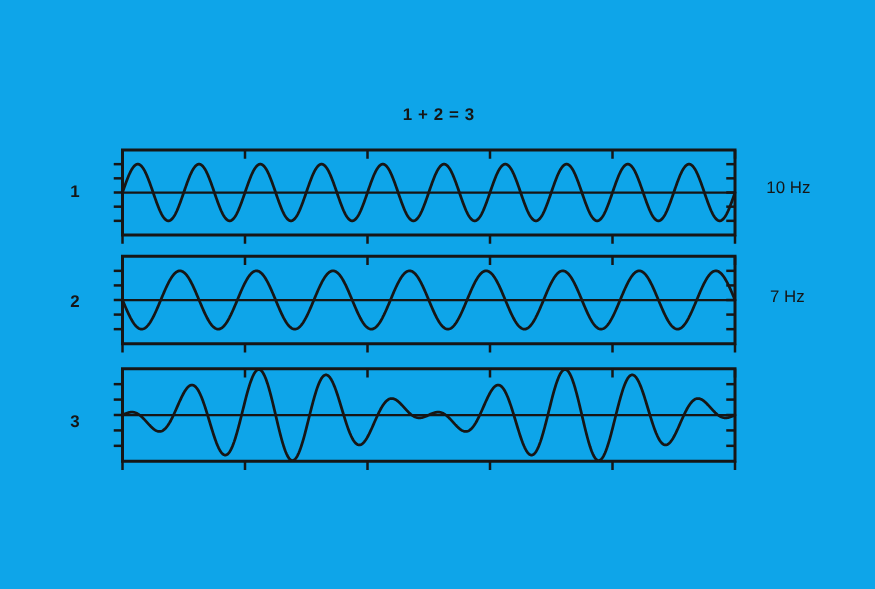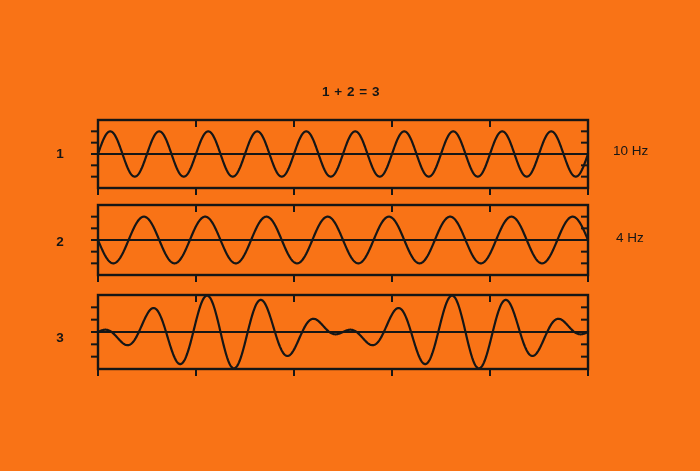--- a/index.html
+++ b/index.html
@@ -2,21 +2,21 @@
 <html><head>
 <meta charset="utf-8">
 <style>
   html,body{margin:0;padding:0}
   body{
     width:700px;height:471px;overflow:hidden;
     background:#ffffff;
     font-family:"Liberation Sans", sans-serif;
     color:#161616;
   }
-  .figure{position:relative;width:700px;height:471px;background:#f97316}
+  .figure{position:relative;width:700px;height:471px;background:#0ea5e9}
   .figure-title{
     position:absolute;top:84px;left:351px;transform:translateX(-50%);
     font-size:13.5px;font-weight:700;letter-spacing:.5px;white-space:nowrap;
   }
   .row-label{
     position:absolute;transform:translate(-50%,-50%);
     font-size:13.5px;font-weight:700;
   }
   .freq-label{
     position:absolute;transform:translateY(-50%);
@@ -88,21 +88,21 @@
       <line x1="5" y1="35.33333333333333" x2="12" y2="35.33333333333333" stroke="#161616" stroke-width="2"></line>
       <line x1="495" y1="35.33333333333333" x2="502" y2="35.33333333333333" stroke="#161616" stroke-width="2"></line>
       <line x1="5" y1="47" x2="12" y2="47" stroke="#161616" stroke-width="2"></line>
       <line x1="495" y1="47" x2="502" y2="47" stroke="#161616" stroke-width="2"></line>
       <line x1="5" y1="58.666666666666664" x2="12" y2="58.666666666666664" stroke="#161616" stroke-width="2"></line>
       <line x1="495" y1="58.666666666666664" x2="502" y2="58.666666666666664" stroke="#161616" stroke-width="2"></line>
       <line x1="5" y1="70.33333333333334" x2="12" y2="70.33333333333334" stroke="#161616" stroke-width="2"></line>
       <line x1="495" y1="70.33333333333334" x2="502" y2="70.33333333333334" stroke="#161616" stroke-width="2"></line>
       <polyline points="12.00,47.00 12.54,48.30 13.09,49.60 13.63,50.89 14.18,52.17 14.72,53.43 15.27,54.67 15.81,55.89 16.36,57.08 16.90,58.24 17.44,59.36 17.99,60.45 18.53,61.49 19.08,62.49 19.62,63.44 20.17,64.34 20.71,65.18 21.26,65.97 21.80,66.70 22.34,67.37 22.89,67.97 23.43,68.51 23.98,68.98 24.52,69.38 25.07,69.72 25.61,69.98 26.16,70.17 26.70,70.29 27.24,70.33 27.79,70.31 28.33,70.21 28.88,70.03 29.42,69.79 29.97,69.47 30.51,69.09 31.06,68.63 31.60,68.11 32.14,67.53 32.69,66.87 33.23,66.16 33.78,65.39 34.32,64.56 34.87,63.67 35.41,62.73 35.96,61.75 36.50,60.71 37.04,59.64 37.59,58.53 38.13,57.37 38.68,56.19 39.22,54.98 39.77,53.74 40.31,52.49 40.86,51.21 41.40,49.92 41.94,48.63 42.49,47.33 43.03,46.02 43.58,44.72 44.12,43.43 44.67,42.15 45.21,40.88 45.76,39.63 46.30,38.41 46.84,37.21 47.39,36.05 47.93,34.91 48.48,33.82 49.02,32.76 49.57,31.75 50.11,30.79 50.66,29.88 51.20,29.02 51.74,28.22 52.29,27.48 52.83,26.79 53.38,26.17 53.92,25.62 54.47,25.13 55.01,24.71 55.56,24.36 56.10,24.08 56.64,23.87 57.19,23.74 57.73,23.67 58.28,23.68 58.82,23.76 59.37,23.92 59.91,24.14 60.46,24.44 61.00,24.81 61.54,25.25 62.09,25.75 62.63,26.32 63.18,26.96 63.72,27.66 64.27,28.41 64.81,29.23 65.36,30.10 65.90,31.03 66.44,32.00 66.99,33.02 67.53,34.09 68.08,35.19 68.62,36.33 69.17,37.51 69.71,38.71 70.26,39.94 70.80,41.20 71.34,42.47 71.89,43.75 72.43,45.05 72.98,46.35 73.52,47.65 74.07,48.95 74.61,50.25 75.16,51.53 75.70,52.80 76.24,54.06 76.79,55.29 77.33,56.49 77.88,57.67 78.42,58.81 78.97,59.91 79.51,60.98 80.06,62.00 80.60,62.97 81.14,63.90 81.69,64.77 82.23,65.59 82.78,66.34 83.32,67.04 83.87,67.68 84.41,68.25 84.96,68.75 85.50,69.19 86.04,69.56 86.59,69.86 87.13,70.08 87.68,70.24 88.22,70.32 88.77,70.33 89.31,70.26 89.86,70.13 90.40,69.92 90.94,69.64 91.49,69.29 92.03,68.87 92.58,68.38 93.12,67.83 93.67,67.21 94.21,66.52 94.76,65.78 95.30,64.98 95.84,64.12 96.39,63.21 96.93,62.25 97.48,61.24 98.02,60.18 98.57,59.09 99.11,57.95 99.66,56.79 100.20,55.59 100.74,54.37 101.29,53.12 101.83,51.85 102.38,50.57 102.92,49.28 103.47,47.98 104.01,46.67 104.56,45.37 105.10,44.08 105.64,42.79 106.19,41.51 106.73,40.26 107.28,39.02 107.82,37.81 108.37,36.63 108.91,35.47 109.46,34.36 110.00,33.29 110.54,32.25 111.09,31.27 111.63,30.33 112.18,29.44 112.72,28.61 113.27,27.84 113.81,27.13 114.36,26.47 114.90,25.89 115.44,25.37 115.99,24.91 116.53,24.53 117.08,24.21 117.62,23.97 118.17,23.79 118.71,23.69 119.26,23.67 119.80,23.71 120.34,23.83 120.89,24.02 121.43,24.28 121.98,24.62 122.52,25.02 123.07,25.49 123.61,26.03 124.16,26.63 124.70,27.30 125.24,28.03 125.79,28.82 126.33,29.66 126.88,30.56 127.42,31.51 127.97,32.51 128.51,33.55 129.06,34.64 129.60,35.76 130.14,36.92 130.69,38.11 131.23,39.33 131.78,40.57 132.32,41.83 132.87,43.11 133.41,44.40 133.96,45.70 134.50,47.00 135.04,48.30 135.59,49.60 136.13,50.89 136.68,52.17 137.22,53.43 137.77,54.67 138.31,55.89 138.86,57.08 139.40,58.24 139.94,59.36 140.49,60.45 141.03,61.49 141.58,62.49 142.12,63.44 142.67,64.34 143.21,65.18 143.76,65.97 144.30,66.70 144.84,67.37 145.39,67.97 145.93,68.51 146.48,68.98 147.02,69.38 147.57,69.72 148.11,69.98 148.66,70.17 149.20,70.29 149.74,70.33 150.29,70.31 150.83,70.21 151.38,70.03 151.92,69.79 152.47,69.47 153.01,69.09 153.56,68.63 154.10,68.11 154.64,67.53 155.19,66.87 155.73,66.16 156.28,65.39 156.82,64.56 157.37,63.67 157.91,62.73 158.46,61.75 159.00,60.71 159.54,59.64 160.09,58.53 160.63,57.37 161.18,56.19 161.72,54.98 162.27,53.74 162.81,52.49 163.36,51.21 163.90,49.92 164.44,48.63 164.99,47.33 165.53,46.02 166.08,44.72 166.62,43.43 167.17,42.15 167.71,40.88 168.26,39.63 168.80,38.41 169.34,37.21 169.89,36.05 170.43,34.91 170.98,33.82 171.52,32.76 172.07,31.75 172.61,30.79 173.16,29.88 173.70,29.02 174.24,28.22 174.79,27.48 175.33,26.79 175.88,26.17 176.42,25.62 176.97,25.13 177.51,24.71 178.06,24.36 178.60,24.08 179.14,23.87 179.69,23.74 180.23,23.67 180.78,23.68 181.32,23.76 181.87,23.92 182.41,24.14 182.96,24.44 183.50,24.81 184.04,25.25 184.59,25.75 185.13,26.32 185.68,26.96 186.22,27.66 186.77,28.41 187.31,29.23 187.86,30.10 188.40,31.03 188.94,32.00 189.49,33.02 190.03,34.09 190.58,35.19 191.12,36.33 191.67,37.51 192.21,38.71 192.76,39.94 193.30,41.20 193.84,42.47 194.39,43.75 194.93,45.05 195.48,46.35 196.02,47.65 196.57,48.95 197.11,50.25 197.66,51.53 198.20,52.80 198.74,54.06 199.29,55.29 199.83,56.49 200.38,57.67 200.92,58.81 201.47,59.91 202.01,60.98 202.56,62.00 203.10,62.97 203.64,63.90 204.19,64.77 204.73,65.59 205.28,66.34 205.82,67.04 206.37,67.68 206.91,68.25 207.46,68.75 208.00,69.19 208.54,69.56 209.09,69.86 209.63,70.08 210.18,70.24 210.72,70.32 211.27,70.33 211.81,70.26 212.36,70.13 212.90,69.92 213.44,69.64 213.99,69.29 214.53,68.87 215.08,68.38 215.62,67.83 216.17,67.21 216.71,66.52 217.26,65.78 217.80,64.98 218.34,64.12 218.89,63.21 219.43,62.25 219.98,61.24 220.52,60.18 221.07,59.09 221.61,57.95 222.16,56.79 222.70,55.59 223.24,54.37 223.79,53.12 224.33,51.85 224.88,50.57 225.42,49.28 225.97,47.98 226.51,46.67 227.06,45.37 227.60,44.08 228.14,42.79 228.69,41.51 229.23,40.26 229.78,39.02 230.32,37.81 230.87,36.63 231.41,35.47 231.96,34.36 232.50,33.29 233.04,32.25 233.59,31.27 234.13,30.33 234.68,29.44 235.22,28.61 235.77,27.84 236.31,27.13 236.86,26.47 237.40,25.89 237.94,25.37 238.49,24.91 239.03,24.53 239.58,24.21 240.12,23.97 240.67,23.79 241.21,23.69 241.76,23.67 242.30,23.71 242.84,23.83 243.39,24.02 243.93,24.28 244.48,24.62 245.02,25.02 245.57,25.49 246.11,26.03 246.66,26.63 247.20,27.30 247.74,28.03 248.29,28.82 248.83,29.66 249.38,30.56 249.92,31.51 250.47,32.51 251.01,33.55 251.56,34.64 252.10,35.76 252.64,36.92 253.19,38.11 253.73,39.33 254.28,40.57 254.82,41.83 255.37,43.11 255.91,44.40 256.46,45.70 257.00,47.00 257.54,48.30 258.09,49.60 258.63,50.89 259.18,52.17 259.72,53.43 260.27,54.67 260.81,55.89 261.36,57.08 261.90,58.24 262.44,59.36 262.99,60.45 263.53,61.49 264.08,62.49 264.62,63.44 265.17,64.34 265.71,65.18 266.26,65.97 266.80,66.70 267.34,67.37 267.89,67.97 268.43,68.51 268.98,68.98 269.52,69.38 270.07,69.72 270.61,69.98 271.16,70.17 271.70,70.29 272.24,70.33 272.79,70.31 273.33,70.21 273.88,70.03 274.42,69.79 274.97,69.47 275.51,69.09 276.06,68.63 276.60,68.11 277.14,67.53 277.69,66.87 278.23,66.16 278.78,65.39 279.32,64.56 279.87,63.67 280.41,62.73 280.96,61.75 281.50,60.71 282.04,59.64 282.59,58.53 283.13,57.37 283.68,56.19 284.22,54.98 284.77,53.74 285.31,52.49 285.86,51.21 286.40,49.92 286.94,48.63 287.49,47.33 288.03,46.02 288.58,44.72 289.12,43.43 289.67,42.15 290.21,40.88 290.76,39.63 291.30,38.41 291.84,37.21 292.39,36.05 292.93,34.91 293.48,33.82 294.02,32.76 294.57,31.75 295.11,30.79 295.66,29.88 296.20,29.02 296.74,28.22 297.29,27.48 297.83,26.79 298.38,26.17 298.92,25.62 299.47,25.13 300.01,24.71 300.56,24.36 301.10,24.08 301.64,23.87 302.19,23.74 302.73,23.67 303.28,23.68 303.82,23.76 304.37,23.92 304.91,24.14 305.46,24.44 306.00,24.81 306.54,25.25 307.09,25.75 307.63,26.32 308.18,26.96 308.72,27.66 309.27,28.41 309.81,29.23 310.36,30.10 310.90,31.03 311.44,32.00 311.99,33.02 312.53,34.09 313.08,35.19 313.62,36.33 314.17,37.51 314.71,38.71 315.26,39.94 315.80,41.20 316.34,42.47 316.89,43.75 317.43,45.05 317.98,46.35 318.52,47.65 319.07,48.95 319.61,50.25 320.16,51.53 320.70,52.80 321.24,54.06 321.79,55.29 322.33,56.49 322.88,57.67 323.42,58.81 323.97,59.91 324.51,60.98 325.06,62.00 325.60,62.97 326.14,63.90 326.69,64.77 327.23,65.59 327.78,66.34 328.32,67.04 328.87,67.68 329.41,68.25 329.96,68.75 330.50,69.19 331.04,69.56 331.59,69.86 332.13,70.08 332.68,70.24 333.22,70.32 333.77,70.33 334.31,70.26 334.86,70.13 335.40,69.92 335.94,69.64 336.49,69.29 337.03,68.87 337.58,68.38 338.12,67.83 338.67,67.21 339.21,66.52 339.76,65.78 340.30,64.98 340.84,64.12 341.39,63.21 341.93,62.25 342.48,61.24 343.02,60.18 343.57,59.09 344.11,57.95 344.66,56.79 345.20,55.59 345.74,54.37 346.29,53.12 346.83,51.85 347.38,50.57 347.92,49.28 348.47,47.98 349.01,46.67 349.56,45.37 350.10,44.08 350.64,42.79 351.19,41.51 351.73,40.26 352.28,39.02 352.82,37.81 353.37,36.63 353.91,35.47 354.46,34.36 355.00,33.29 355.54,32.25 356.09,31.27 356.63,30.33 357.18,29.44 357.72,28.61 358.27,27.84 358.81,27.13 359.36,26.47 359.90,25.89 360.44,25.37 360.99,24.91 361.53,24.53 362.08,24.21 362.62,23.97 363.17,23.79 363.71,23.69 364.26,23.67 364.80,23.71 365.34,23.83 365.89,24.02 366.43,24.28 366.98,24.62 367.52,25.02 368.07,25.49 368.61,26.03 369.16,26.63 369.70,27.30 370.24,28.03 370.79,28.82 371.33,29.66 371.88,30.56 372.42,31.51 372.97,32.51 373.51,33.55 374.06,34.64 374.60,35.76 375.14,36.92 375.69,38.11 376.23,39.33 376.78,40.57 377.32,41.83 377.87,43.11 378.41,44.40 378.96,45.70 379.50,47.00 380.04,48.30 380.59,49.60 381.13,50.89 381.68,52.17 382.22,53.43 382.77,54.67 383.31,55.89 383.86,57.08 384.40,58.24 384.94,59.36 385.49,60.45 386.03,61.49 386.58,62.49 387.12,63.44 387.67,64.34 388.21,65.18 388.76,65.97 389.30,66.70 389.84,67.37 390.39,67.97 390.93,68.51 391.48,68.98 392.02,69.38 392.57,69.72 393.11,69.98 393.66,70.17 394.20,70.29 394.74,70.33 395.29,70.31 395.83,70.21 396.38,70.03 396.92,69.79 397.47,69.47 398.01,69.09 398.56,68.63 399.10,68.11 399.64,67.53 400.19,66.87 400.73,66.16 401.28,65.39 401.82,64.56 402.37,63.67 402.91,62.73 403.46,61.75 404.00,60.71 404.54,59.64 405.09,58.53 405.63,57.37 406.18,56.19 406.72,54.98 407.27,53.74 407.81,52.49 408.36,51.21 408.90,49.92 409.44,48.63 409.99,47.33 410.53,46.02 411.08,44.72 411.62,43.43 412.17,42.15 412.71,40.88 413.26,39.63 413.80,38.41 414.34,37.21 414.89,36.05 415.43,34.91 415.98,33.82 416.52,32.76 417.07,31.75 417.61,30.79 418.16,29.88 418.70,29.02 419.24,28.22 419.79,27.48 420.33,26.79 420.88,26.17 421.42,25.62 421.97,25.13 422.51,24.71 423.06,24.36 423.60,24.08 424.14,23.87 424.69,23.74 425.23,23.67 425.78,23.68 426.32,23.76 426.87,23.92 427.41,24.14 427.96,24.44 428.50,24.81 429.04,25.25 429.59,25.75 430.13,26.32 430.68,26.96 431.22,27.66 431.77,28.41 432.31,29.23 432.86,30.10 433.40,31.03 433.94,32.00 434.49,33.02 435.03,34.09 435.58,35.19 436.12,36.33 436.67,37.51 437.21,38.71 437.76,39.94 438.30,41.20 438.84,42.47 439.39,43.75 439.93,45.05 440.48,46.35 441.02,47.65 441.57,48.95 442.11,50.25 442.66,51.53 443.20,52.80 443.74,54.06 444.29,55.29 444.83,56.49 445.38,57.67 445.92,58.81 446.47,59.91 447.01,60.98 447.56,62.00 448.10,62.97 448.64,63.90 449.19,64.77 449.73,65.59 450.28,66.34 450.82,67.04 451.37,67.68 451.91,68.25 452.46,68.75 453.00,69.19 453.54,69.56 454.09,69.86 454.63,70.08 455.18,70.24 455.72,70.32 456.27,70.33 456.81,70.26 457.36,70.13 457.90,69.92 458.44,69.64 458.99,69.29 459.53,68.87 460.08,68.38 460.62,67.83 461.17,67.21 461.71,66.52 462.26,65.78 462.80,64.98 463.34,64.12 463.89,63.21 464.43,62.25 464.98,61.24 465.52,60.18 466.07,59.09 466.61,57.95 467.16,56.79 467.70,55.59 468.24,54.37 468.79,53.12 469.33,51.85 469.88,50.57 470.42,49.28 470.97,47.98 471.51,46.67 472.06,45.37 472.60,44.08 473.14,42.79 473.69,41.51 474.23,40.26 474.78,39.02 475.32,37.81 475.87,36.63 476.41,35.47 476.96,34.36 477.50,33.29 478.04,32.25 478.59,31.27 479.13,30.33 479.68,29.44 480.22,28.61 480.77,27.84 481.31,27.13 481.86,26.47 482.40,25.89 482.94,25.37 483.49,24.91 484.03,24.53 484.58,24.21 485.12,23.97 485.67,23.79 486.21,23.69 486.76,23.67 487.30,23.71 487.84,23.83 488.39,24.02 488.93,24.28 489.48,24.62 490.02,25.02 490.57,25.49 491.11,26.03 491.66,26.63 492.20,27.30 492.74,28.03 493.29,28.82 493.83,29.66 494.38,30.56 494.92,31.51 495.47,32.51 496.01,33.55 496.56,34.64 497.10,35.76 497.64,36.92 498.19,38.11 498.73,39.33 499.28,40.57 499.82,41.83 500.37,43.11 500.91,44.40 501.46,45.70 502.00,47.00" fill="none" stroke="#161616" stroke-width="2.2" stroke-linejoin="round" stroke-linecap="round"></polyline>
     </svg>
-  <div class="freq-label freq-p2">4 Hz</div>
+  <div class="freq-label freq-p2">7 Hz</div>
 
   <div class="row-label lbl-p3">3</div>
   <svg class="wave-plot" viewBox="0 0 514 98" style="left: 86px; top: 283px; width: 514px; height: 98px;">
       <rect x="12" y="12" width="490" height="74" fill="none" stroke="#161616" stroke-width="2.4"></rect>
       <line x1="12" y1="49" x2="502" y2="49" stroke="#161616" stroke-width="1.8"></line>
       <line x1="12" y1="12" x2="12" y2="19" stroke="#161616" stroke-width="2"></line>
       <line x1="12" y1="86" x2="12" y2="93" stroke="#161616" stroke-width="2"></line>
       <line x1="110" y1="12" x2="110" y2="19" stroke="#161616" stroke-width="2"></line>
       <line x1="110" y1="86" x2="110" y2="93" stroke="#161616" stroke-width="2"></line>
       <line x1="208" y1="12" x2="208" y2="19" stroke="#161616" stroke-width="2"></line>

